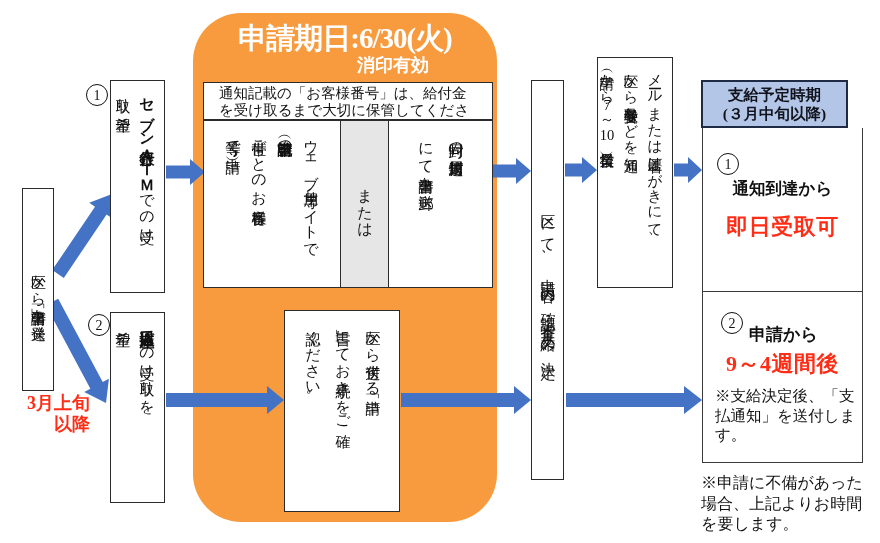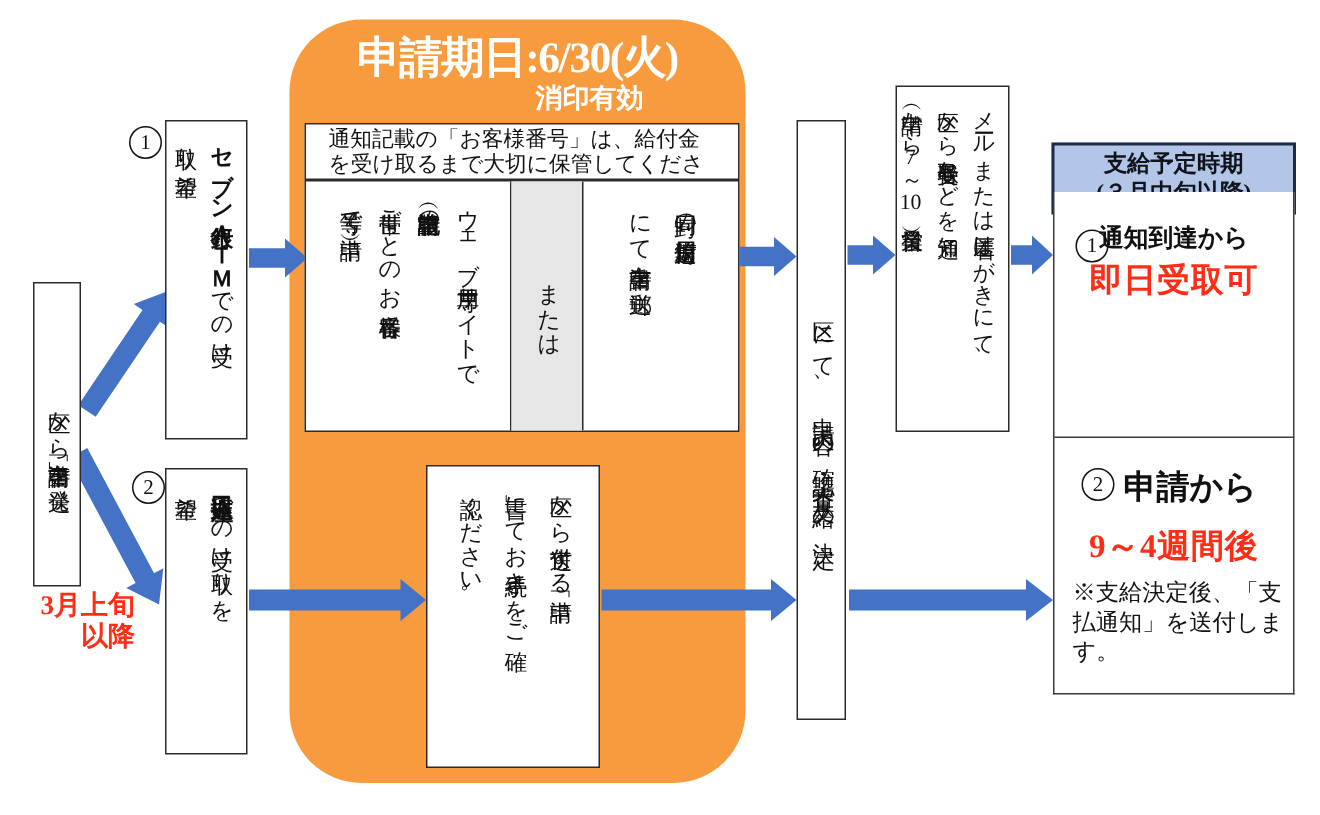--- a/index.html
+++ b/index.html
@@ -55,40 +55,40 @@
     border-radius:50%;text-align:center;line-height:21px;font-size:14px;
     font-weight:normal;background:#fff;box-sizing:border-box;}
   .num1{left:86px;top:84px;}
   .num2{left:88px;top:314px;}
   
   .review-box{left:531px;top:80px;width:33px;height:400px;font-size:15px;
     text-align:center;letter-spacing:3.5px;line-height:30px;}
   .notify-box{left:597px;top:57px;width:76px;height:231px;font-size:14.5px;
     padding:6px 5px 0 0;}
   
-  .schedule-header{position:absolute;left:701px;top:80px;width:163px;height:48px;
+  .schedule-header{position:absolute;left:701px;top:80px;width:147px;height:48px;
     background:var(--header-blue);border:2.3px solid #1F2A44;box-sizing:border-box;
     text-align:center;font-weight:bold;font-size:15.5px;line-height:19px;
-    padding-top:3px;color:#10131c;margin-top:15px;}
+    padding-top:3px;color:#10131c;}
   .schedule-body{position:absolute;left:702px;top:128px;width:161px;height:335px;
     border:1.3px solid #3a3a3a;border-top:none;box-sizing:border-box;background:#fff;}
   .sec{position:relative;box-sizing:border-box;}
   .sec1{height:164px;border-bottom:1.3px solid #3a3a3a;}
   .sec2{height:169px;}
   .circled2{position:static;display:inline-block;width:22px;height:22px;
     border:1.7px solid #111;border-radius:50%;text-align:center;line-height:21px;
     font-size:14px;box-sizing:border-box;}
   .c1pos{position:absolute;left:14px;top:25px;}
   .c2pos{position:absolute;left:18px;top:20px;}
   .case-label{text-align:center;font-weight:bold;font-size:16.5px;}
-  .case1-label{padding-top:20px;}
-  .case2-label{position:absolute;left:46px;top:18px;font-weight:bold;font-size:22px;text-align:right;}
+  .case1-label{padding-top:50px;}
+  .case2-label{position:absolute;left:46px;top:31px;font-weight:bold;font-size:17px;text-align:right;}
   .case-highlight{text-align:center;font-weight:bold;font-size:22px;
     color:var(--accent-red);letter-spacing:0.5px;}
-  .case1-highlight{margin-top:2px;}
+  .case1-highlight{margin-top:12px;}
   .case2-highlight{padding-top:57px;}
   .case2-note{margin:7px 4px 0 12px;font-size:15.5px;line-height:19.5px;}
   .footnote{position:absolute;left:701px;top:473px;width:168px;font-size:16px;
     line-height:20.5px;color:#111;}
   
   #arrow-layer{position:absolute;left:0;top:0;width:880px;height:543px;pointer-events:none;}
 </style>
 </head>
 <body>
 
@@ -174,14 +174,15 @@
       <div class="case-highlight case1-highlight">即日受取可</div>
     </div>
     <div class="sec sec2">
       <span class="circled2 c2pos">2</span>
       <div class="case2-label">申請から</div>
       <div class="case-highlight case2-highlight">9～4週間後</div>
       <div class="case2-note">※支給決定後、「支払通知」を送付します。</div>
     </div>
   </div>
 
+  <div class="footnote">※申請に不備があった場合、上記よりお時間を要します。</div>
 
 </div>
 
 </body></html>

